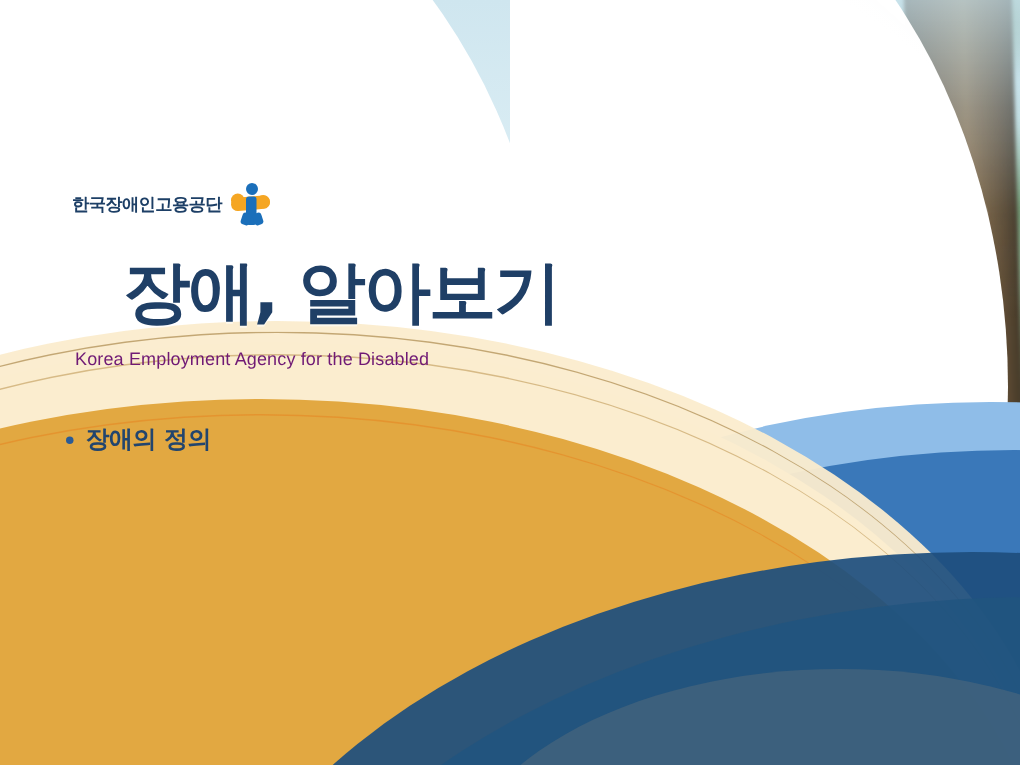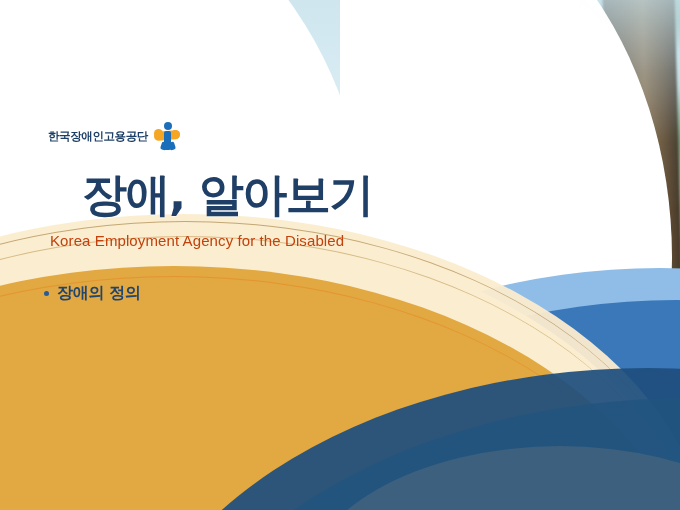--- a/index.html
+++ b/index.html
@@ -268,21 +268,21 @@
   .title {
     position:absolute; left:48px; top:172px;
     font-size:45px; font-weight:bold; letter-spacing:-1.5px;
     color:#1f3f66; line-height:1;
     font-family:"DejaVu Sans","Liberation Sans",sans-serif;
     text-shadow:0 1px 0 rgba(255,255,255,.6);
     margin-left:34px;
   }
   .subtitle {
     position:absolute; left:50px; top:232px;
-    font-size:15px; color:#c2410c; letter-spacing:.1px;
+    font-size:12px; color:#701a75; letter-spacing:.1px;
     font-family:"Liberation Sans",sans-serif;
   }
   .bullet-row {
     position:absolute; left:44px; top:283px;
     display:flex; align-items:center; gap:8px;text-align:right;
   }
   .bullet-dot {
     width:5px; height:5px; border-radius:50%;
     background:#2a5b96; flex:none;
   }

